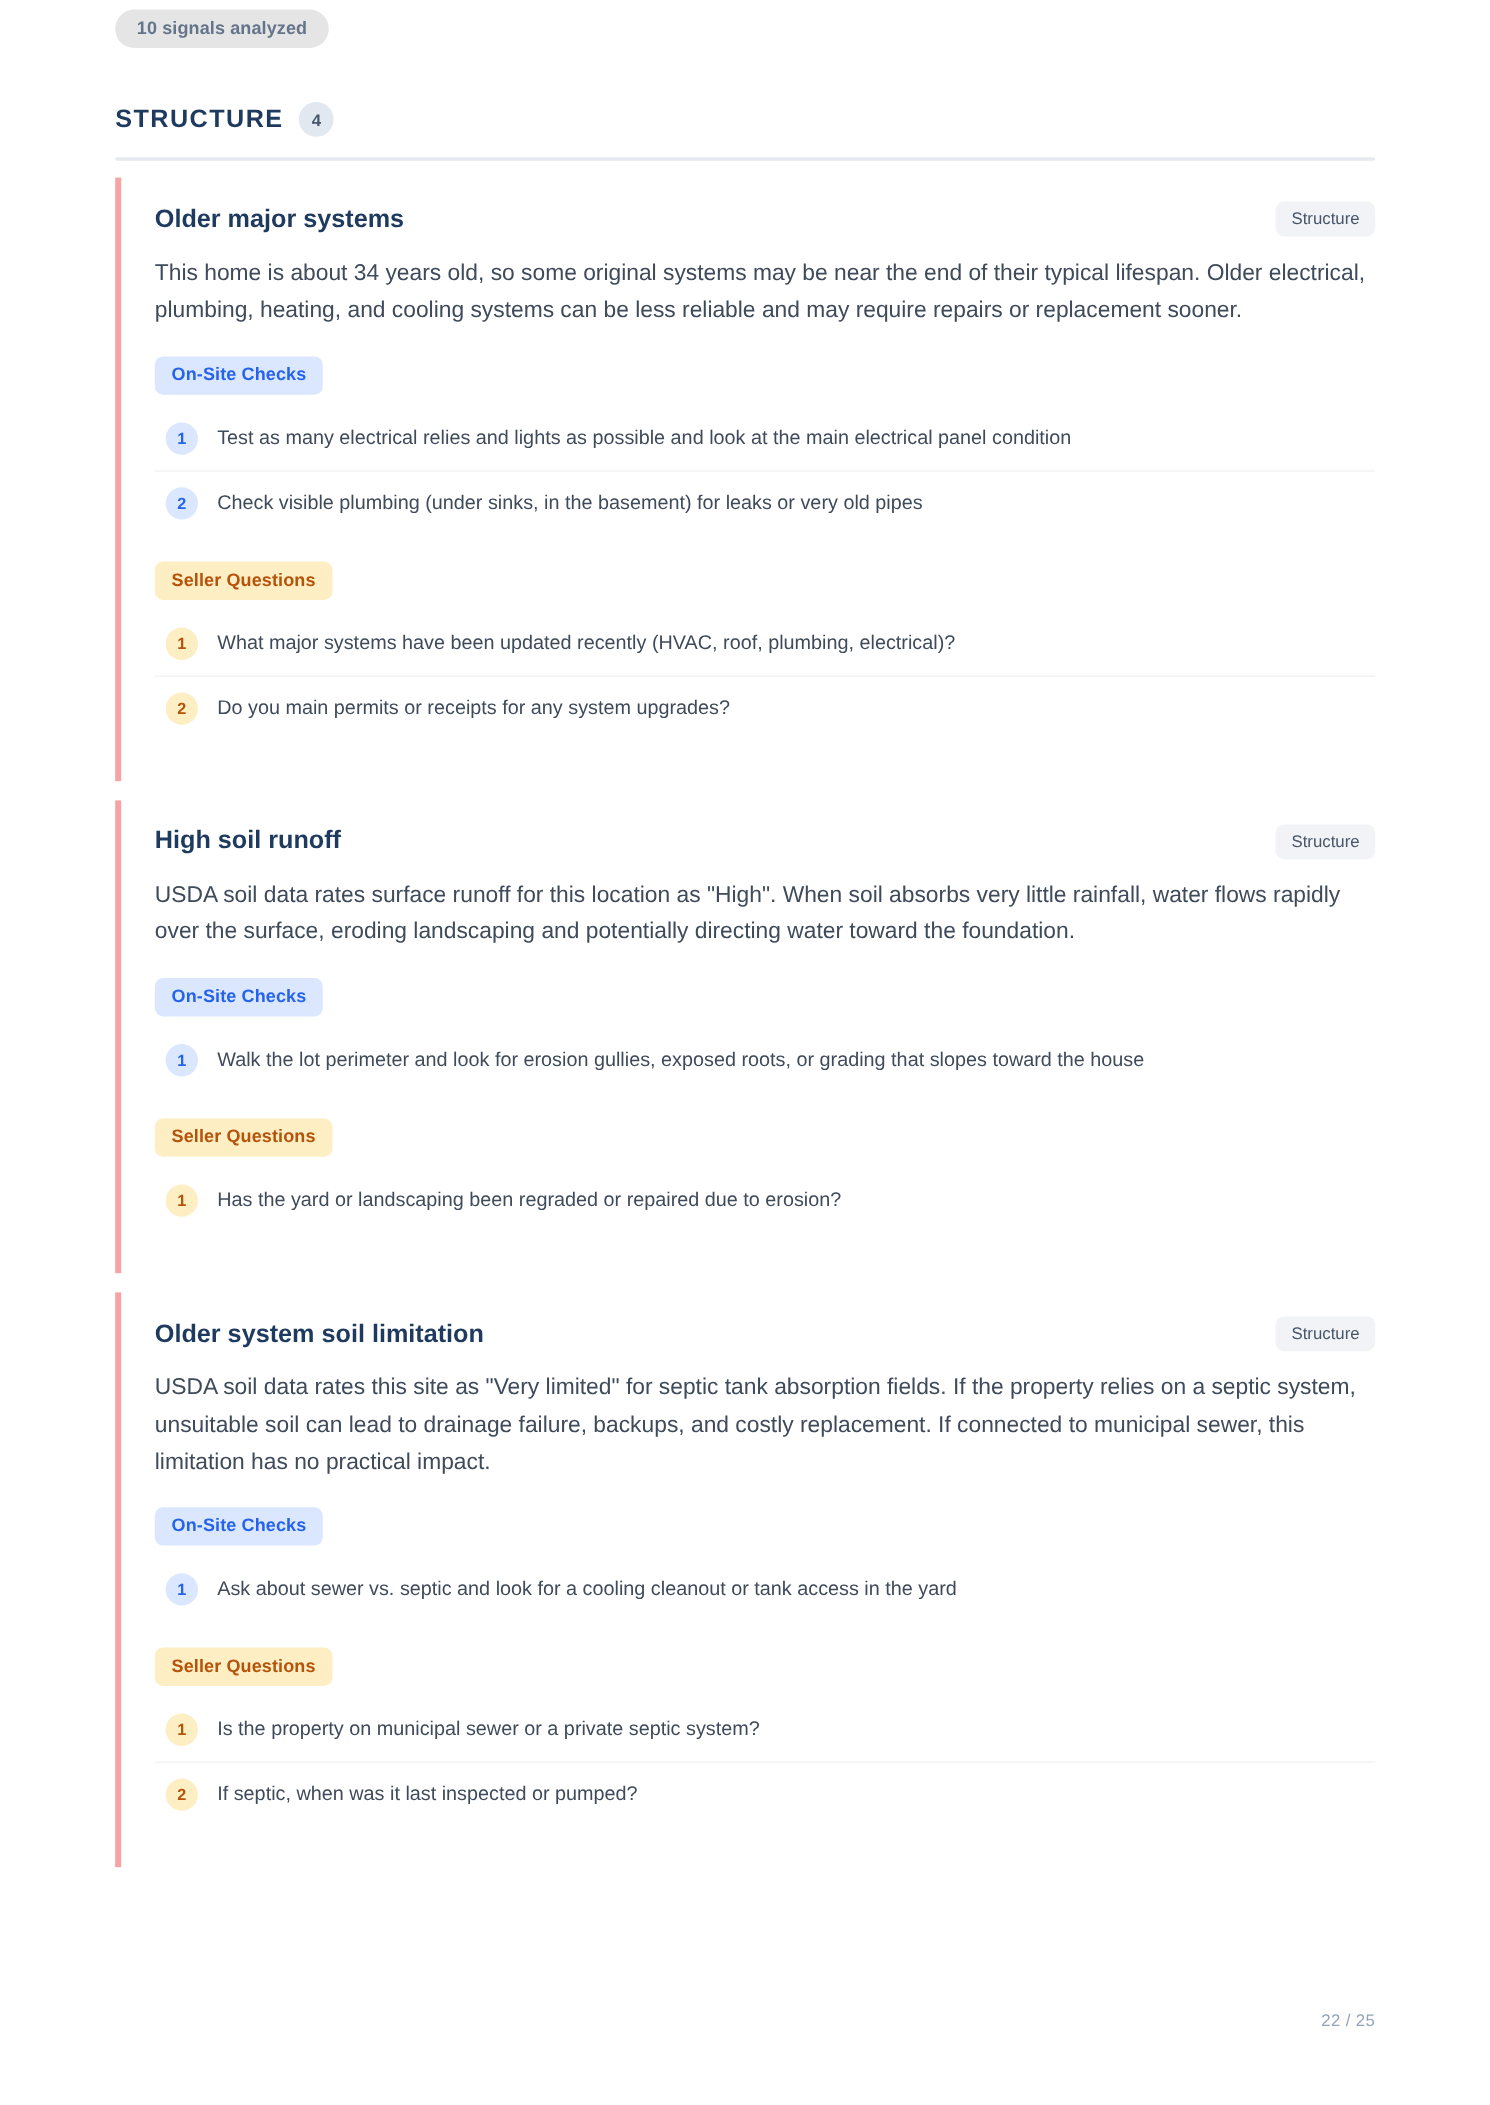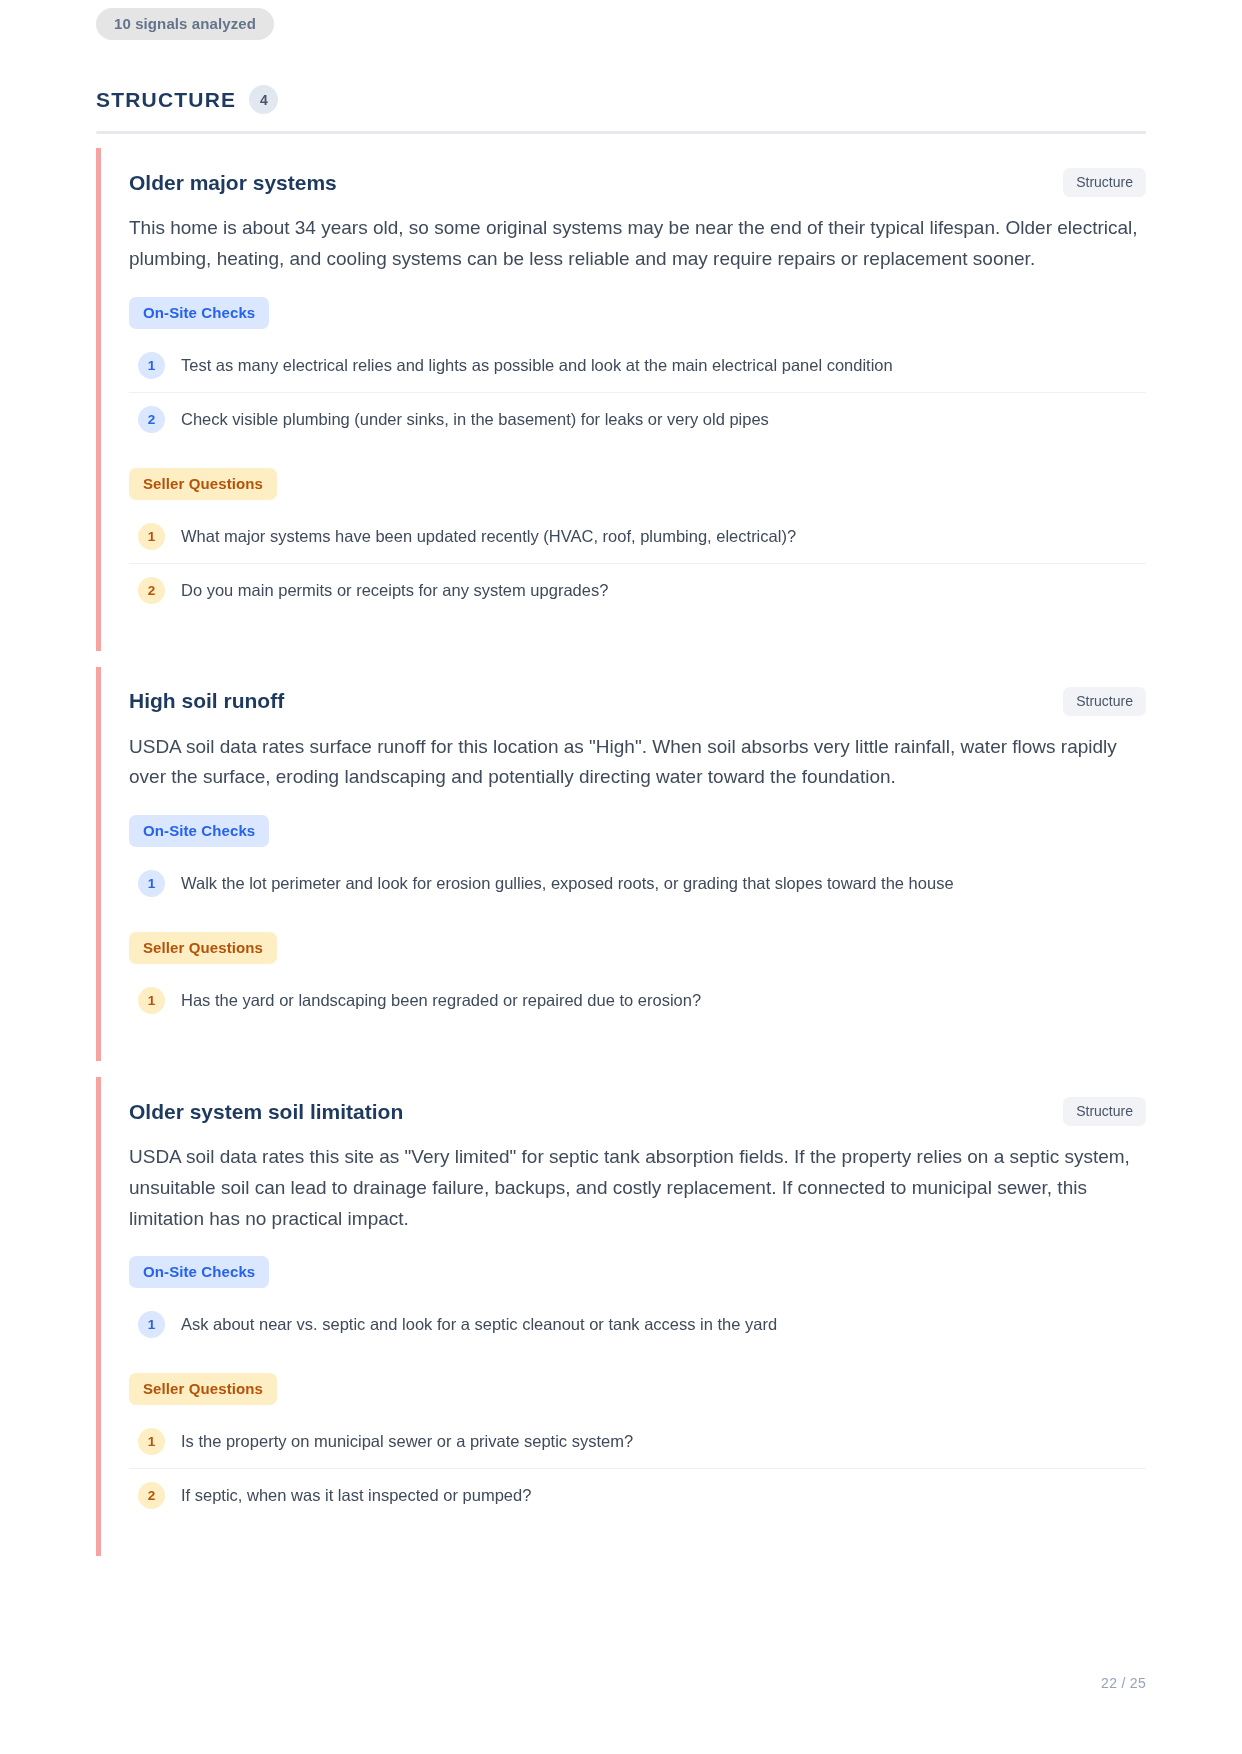--- a/index.html
+++ b/index.html
@@ -243,21 +243,21 @@
       </div>
       <div class="card">
         <div class="card-head">
           <div class="card-title">Older system soil limitation</div>
           <div class="card-badge">Structure</div>
         </div>
         <div class="card-desc">USDA soil data rates this site as "Very limited" for septic tank absorption fields. If the property relies on a septic system, unsuitable soil can lead to drainage failure, backups, and costly replacement. If connected to municipal sewer, this limitation has no practical impact.</div>
         <div class="group"><span class="group-pill checks">On-Site Checks</span><div class="group-list checks-list">
             <div class="group-item">
               <span class="item-num">1</span>
-              <span class="item-text">Ask about near vs. septic and look for a septic cleanout or tank access in the yard</span>
+              <span class="item-text">Ask about sewer vs. septic and look for a cooling cleanout or tank access in the yard</span>
             </div>
           </div></div>
         <div class="group"><span class="group-pill questions">Seller Questions</span><div class="group-list questions-list">
             <div class="group-item">
               <span class="item-num">1</span>
               <span class="item-text">Is the property on municipal sewer or a private septic system?</span>
             </div>
             <div class="group-item">
               <span class="item-num">2</span>
               <span class="item-text">If septic, when was it last inspected or pumped?</span>

